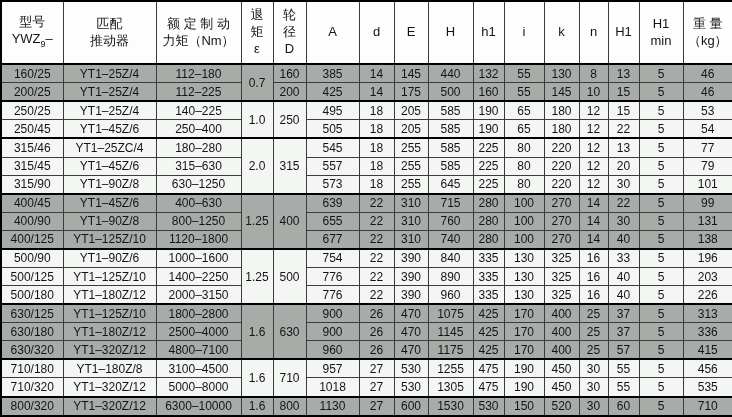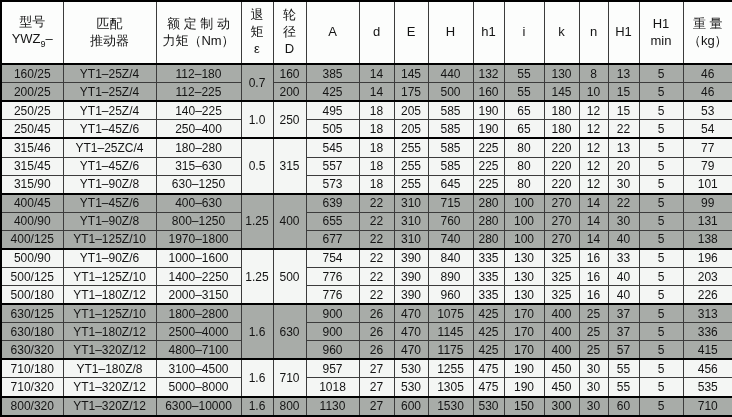--- a/index.html
+++ b/index.html
@@ -194,21 +194,21 @@
         <td>180</td>
         <td>12</td>
         <td>22</td>
         <td>5</td>
         <td>54</td>
       </tr>
       <tr class="group-start">
         <td>315/46</td>
         <td>YT1–25ZC/4</td>
         <td>180–280</td>
-        <td rowspan="3">0.5</td>
+        <td rowspan="3">2.0</td>
         <td rowspan="3">315</td>
         <td>545</td>
         <td>18</td>
         <td>255</td>
         <td>585</td>
         <td>225</td>
         <td>80</td>
         <td>220</td>
         <td>12</td>
         <td>13</td>
@@ -277,21 +277,21 @@
         <td>100</td>
         <td>270</td>
         <td>14</td>
         <td>30</td>
         <td>5</td>
         <td>131</td>
       </tr>
       <tr class="shaded">
         <td>400/125</td>
         <td>YT1–125Z/10</td>
-        <td>1970–1800</td>
+        <td>1120–1800</td>
         <td>677</td>
         <td>22</td>
         <td>310</td>
         <td>740</td>
         <td>280</td>
         <td>100</td>
         <td>270</td>
         <td>14</td>
         <td>40</td>
         <td>5</td>
@@ -436,20 +436,20 @@
         <td>YT1–320Z/12</td>
         <td>6300–10000</td>
         <td>1.6</td>
         <td>800</td>
         <td>1130</td>
         <td>27</td>
         <td>600</td>
         <td>1530</td>
         <td>530</td>
         <td>150</td>
-        <td>300</td>
+        <td>520</td>
         <td>30</td>
         <td>60</td>
         <td>5</td>
         <td>710</td>
       </tr>
     </tbody>
 </table>
 
 </body></html>

